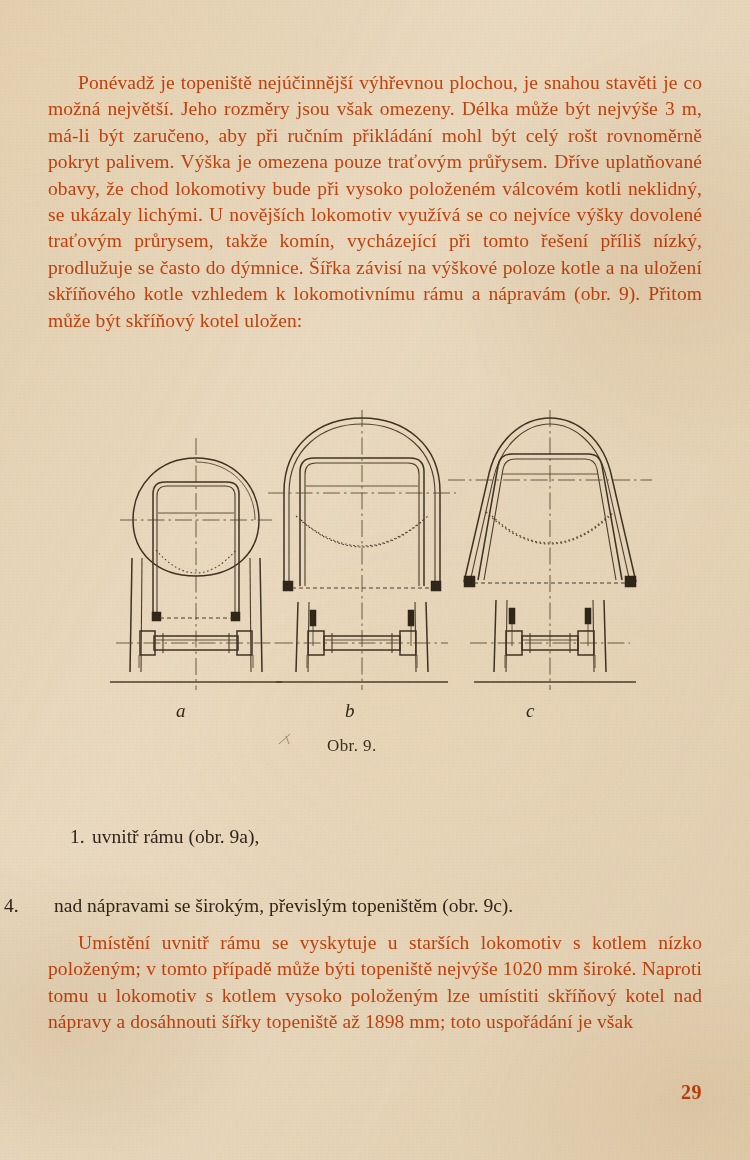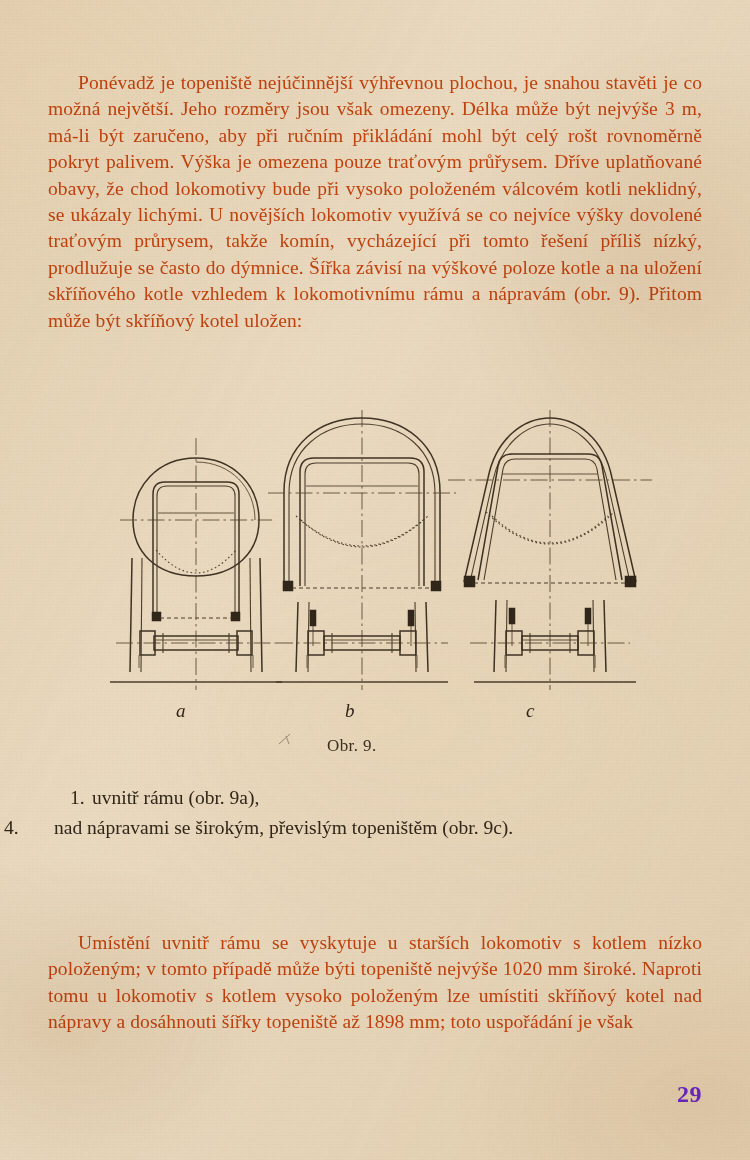--- a/index.html
+++ b/index.html
@@ -68,20 +68,21 @@
     padding: 0;
     list-style: none;
   }
   ol.loc-list li {
     font-size: 19.5px;
     line-height: 29.5px;
     color: #2e2519;
     text-indent: 0;
     padding-left: 44px;
     text-align: justify;
+    margin-top: 39px;
   }
   ol.loc-list li .num {
     display: inline-block;
     width: 0;
     margin-left: -22px;
     padding-right: 22px;
     white-space: nowrap;
   }
   ol.loc-list li.wrap {
     padding-left: 44px;
@@ -132,23 +133,23 @@
     width: 16px;
     height: 16px;
     pointer-events: none;
     opacity: 0.55;
   }
 
   .page-number {
     position: absolute;
     right: 48px;
     top: 1081px;
-    font-size: 24px;
+    font-size: 20px;
     font-weight: bold;
-    color: #6d28d9;
+    color: #c2410c;
     letter-spacing: 0.5px;
   }
 
   
   .ln   { fill: none; stroke: #3c3224; stroke-width: 1.5; }
   .ln-t { fill: none; stroke: #4a3d2c; stroke-width: 1.1; }
   .ln-h { fill: none; stroke: #52452f; stroke-width: 0.9; }
   .ctr  { fill: none; stroke: #5a4c36; stroke-width: 0.9;
           stroke-dasharray: 17 4 2.5 4; }
   .dsh  { fill: none; stroke: #4a3d2c; stroke-width: 1.0; stroke-dasharray: 4 3; }

